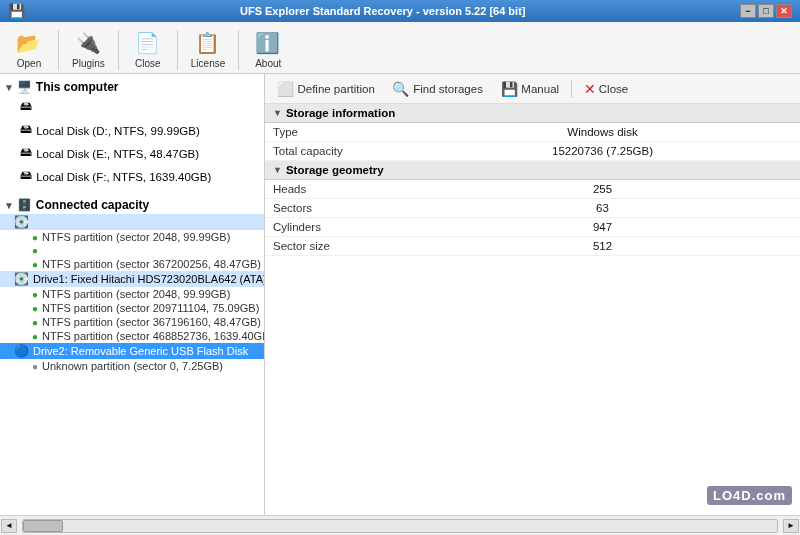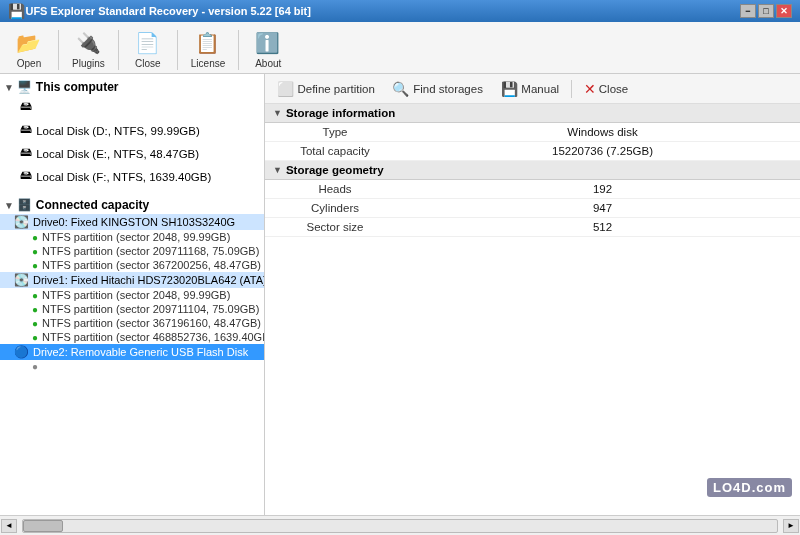--- a/index.html
+++ b/index.html
@@ -17,21 +17,21 @@
       background: linear-gradient(to bottom, #4a90d9, #2a70b8);
       color: white;
       height: 22px;
       display: flex;
       align-items: center;
       justify-content: space-between;
       padding: 0 8px;
       font-size: 11px;
       font-weight: bold;
     }
-    .title-bar-title { flex: 1; text-align: left; }
+    .title-bar-title { flex: 1; text-align: center; }
     .title-bar-controls { display: flex; gap: 2px; }
     .title-btn {
       width: 16px; height: 14px;
       background: #c0c0c0;
       border: 1px solid #888;
       font-size: 9px;
       display: flex; align-items: center; justify-content: center;
       cursor: pointer;
       color: #000;
     }
@@ -170,21 +170,21 @@
       gap: 4px;
     }
     .section-header .arrow { font-size: 9px; color: #555; }
     .info-table { width: 100%; border-collapse: collapse; }
     .info-table td {
       padding: 3px 8px;
       border-bottom: 1px solid #efefef;
       font-size: 11.5px;
       vertical-align: top;
     }
-    .info-table td:first-child { width: 140px; color: #333; text-align: center; }
+    .info-table td:first-child { width: 140px; color: #333; }
     .info-table td:last-child { color: #111; text-align: center; }
     .info-value-row {
       display: flex;
       align-items: center;
       justify-content: space-between;
     }
     .arrow-right { font-size: 10px; color: #555; cursor: pointer; }
 
     
     .bottom-bar {
@@ -217,21 +217,21 @@
       background: #e0e0e0;
       border: 1px solid #bbb;
       display: flex; align-items: center; justify-content: center;
       font-size: 8px; cursor: pointer;
       margin: 3px 1px;
     }
 
     
     .watermark {
       position: absolute;
-      bottom: 40px;
+      bottom: 32px;
       right: 8px;
       opacity: 0.7;
       text-align: right;
     }
     .watermark-text {
       background: rgba(30,30,80,0.75);
       color: white;
       font-size: 13px;
       font-weight: bold;
       padding: 2px 6px;
@@ -318,29 +318,27 @@
 
     <div class="tree-section">
       <div class="tree-header">
         <span class="tree-arrow">▼</span>
         <span class="tree-icon">🗄️</span>
         <span>Connected capacity</span>
       </div>
 
       <div class="tree-item drive-selected" style="padding-left:14px;">
         <span class="item-icon hdd-icon">💽</span>
-        <span style="font-size:11px;">Drive0: Fixed KINGSTON SH103S3240G</span>
       </div>
       <div class="tree-sub-item">
         <span class="dot-green">●</span>
         <span>NTFS partition (sector 2048, 99.99GB)</span>
       </div>
       <div class="tree-sub-item">
         <span class="dot-green">●</span>
-        <span>NTFS partition (sector 209711168, 75.09GB)</span>
       </div>
       <div class="tree-sub-item">
         <span class="dot-green">●</span>
         <span>NTFS partition (sector 367200256, 48.47GB)</span>
       </div>
 
       <div class="tree-item drive-selected" style="padding-left:14px;">
         <span class="item-icon hdd-icon">💽</span>
         <span style="font-size:11px;">Drive1: Fixed Hitachi HDS723020BLA642 (ATA)</span>
       </div>
@@ -360,20 +358,21 @@
         <span class="dot-green">●</span>
         <span>NTFS partition (sector 468852736, 1639.40GB)</span>
       </div>
 
       <div class="tree-item usb-selected" style="padding-left:14px;">
         <span class="item-icon">🔵</span>
         <span style="font-size:11px;">Drive2: Removable Generic USB Flash Disk</span>
       </div>
       <div class="tree-sub-item">
         <span class="dot-gray">●</span>
+        <span>Unknown partition (sector 0, 7.25GB)</span>
       </div>
     </div>
 
   </div>
 
   <div class="right-panel">
 
     <div class="right-toolbar">
       <button class="toolbar-btn">
         <span class="toolbar-icon">⬜</span>
@@ -414,21 +413,25 @@
       </table>
 
       <div class="section-header">
         <span class="arrow">▼</span>
         <span>Storage geometry</span>
       </div>
       <table class="info-table">
         <tbody>
           <tr>
             <td>Heads</td>
-            <td>192</td>
+            <td>255</td>
+          </tr>
+          <tr>
+            <td>Sectors</td>
+            <td>63</td>
           </tr>
           <tr>
             <td>Cylinders</td>
             <td>947</td>
           </tr>
           <tr>
             <td>Sector size</td>
             <td>512</td>
           </tr>
         </tbody>

